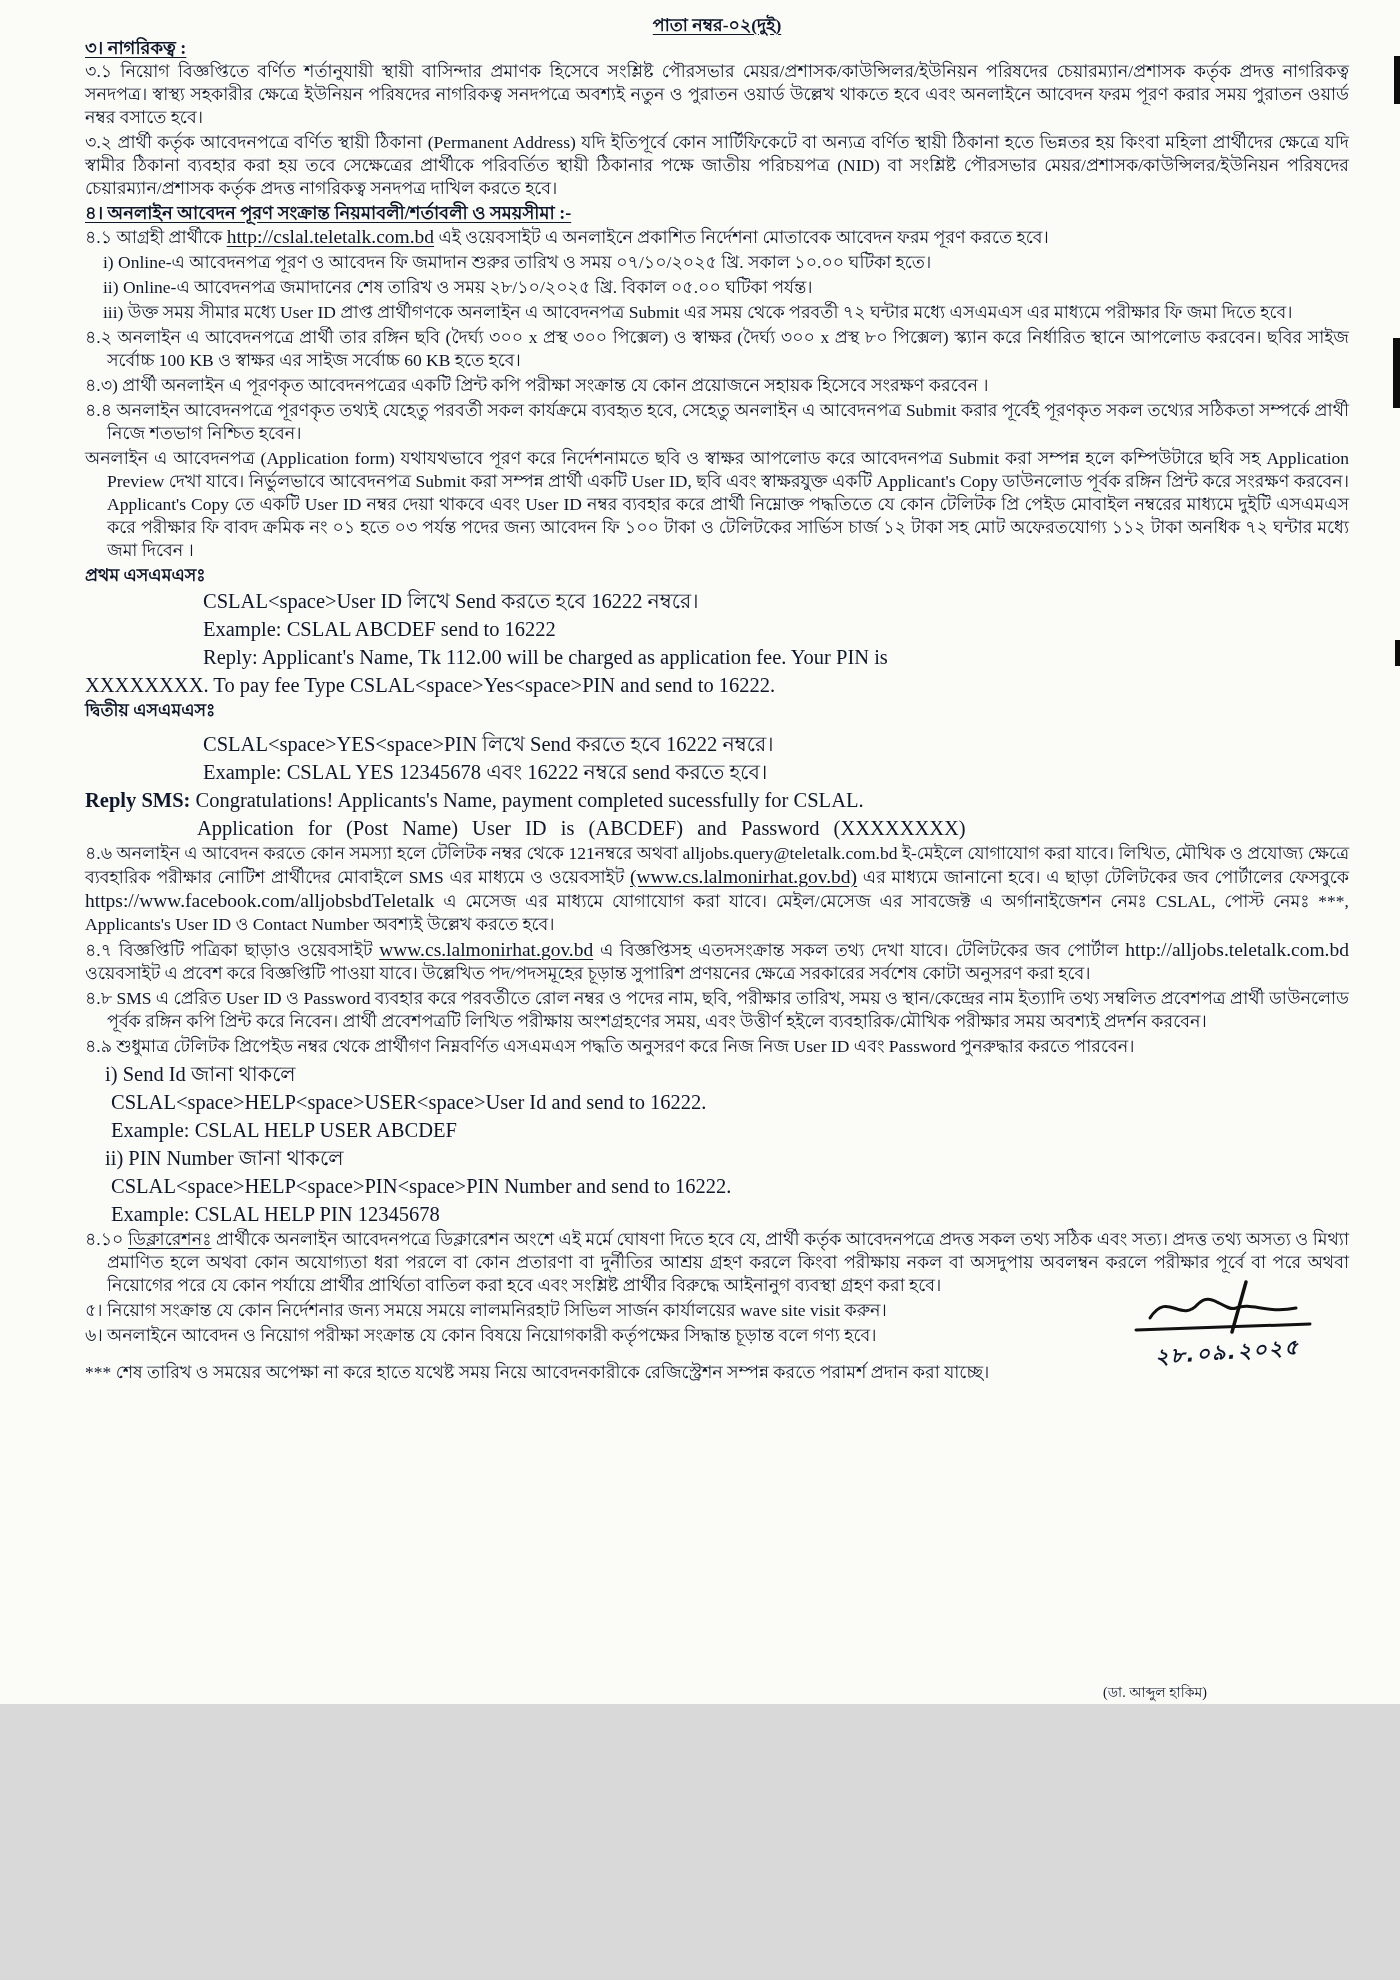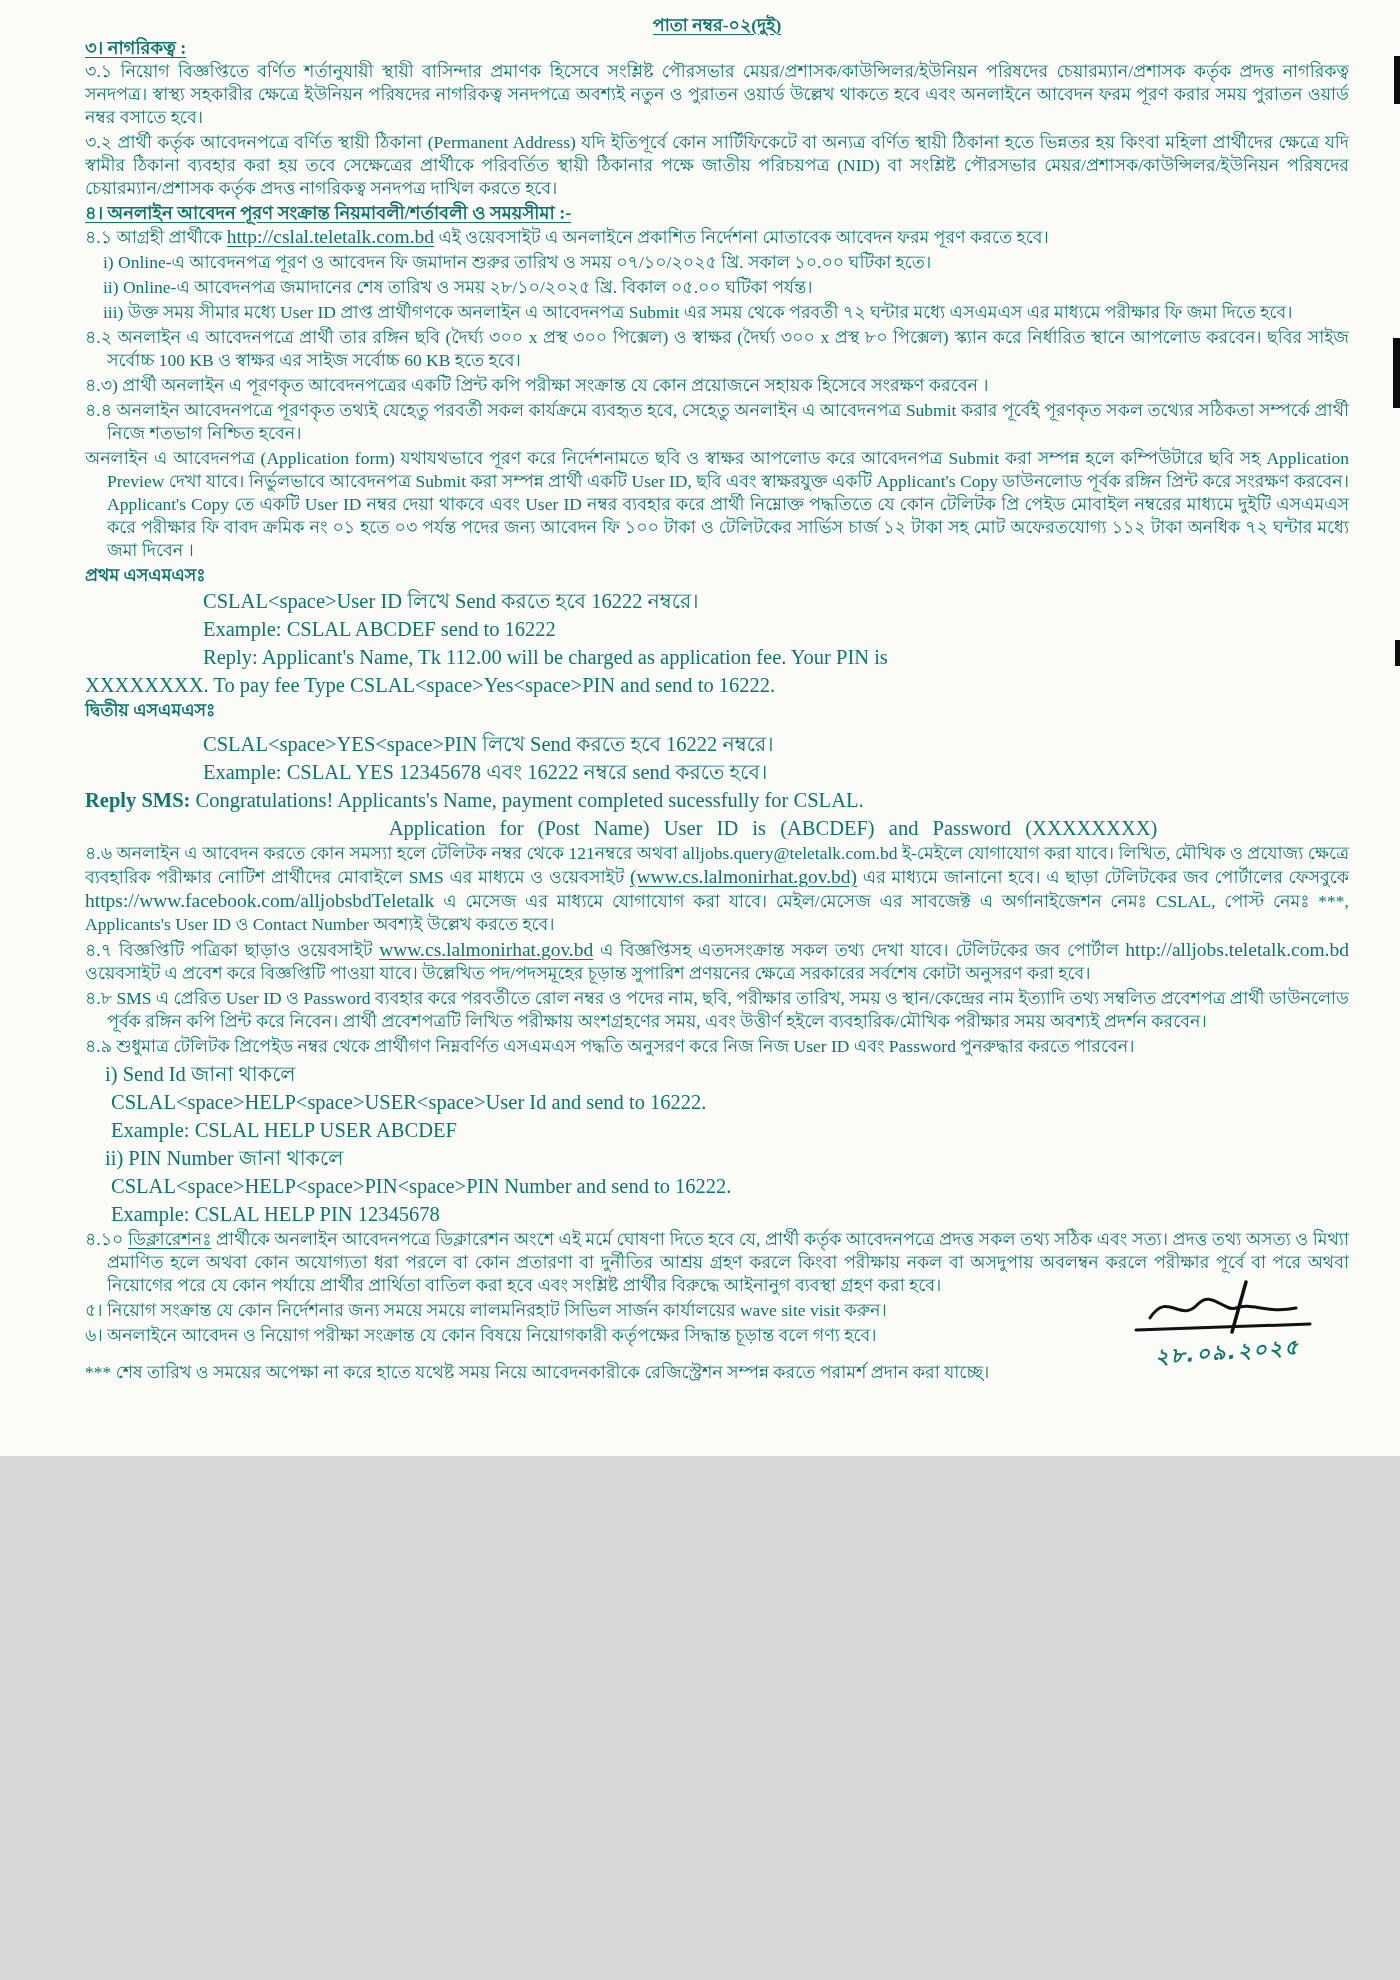--- a/index.html
+++ b/index.html
@@ -1,35 +1,35 @@
 <!DOCTYPE html>
 <html><head>
 <meta charset="utf-8">
 <style>
   * { box-sizing: border-box; }
   html,body { margin:0; padding:0; background:#d9d9d9; }
   .page {
-    position:relative; width:1400px; height:1456px; margin:0 auto;
-    background:#fbfbf8; color:#0f766e; overflow:hidden;
+    position:relative; width:1400px; height:1704px; margin:0 auto;
+    background:#fbfbf8; color:#0f172a; overflow:hidden;
     font-family:"Liberation Serif","DejaVu Serif",serif;
   }
   .content { position:absolute; left:85px; top:14px; width:1264px; font-size:17.5px; line-height:23px; }
   .para { text-align:justify; margin:0 0 2px 0; }
   .left { text-align:left; }
   .center { text-align:center; }
   .b { font-weight:bold; }
   .u { text-decoration:underline; text-underline-offset:3px; }
   .hang { padding-left:22px; text-indent:-22px; }
   .ind1 { margin-left:18px; }
   .en { font-size:20.5px; line-height:28px; }
   .en-inline { font-size:19.5px; }
   .sms-line { margin-left:118px; text-align:left; }
   .cmd { margin-left:26px; text-align:left; }
   .subhead { margin-left:20px; text-align:left; }
-  .spread { word-spacing:9px; margin-left:112px; text-align:center; }
+  .spread { word-spacing:9px; margin-left:112px; text-align:left; }
   .replyrow { text-align:left; }
   .gap8 { height:8px; }
   .footnote-row { margin-top:14px; }
   .sig-text {
     position:absolute; left:955px; top:1672px; width:400px;
     text-align:center; font-size:14px; line-height:41px;
   }
   .hand { font-style:italic; font-weight:bold; font-family:"DejaVu Sans",sans-serif; display:inline-block; }
   .sig1 { position:absolute; left:1128px; top:1278px; width:200px; text-align:center; }
   .sig1 .hand { font-size:21px; transform:rotate(-4deg); letter-spacing:2px; }

